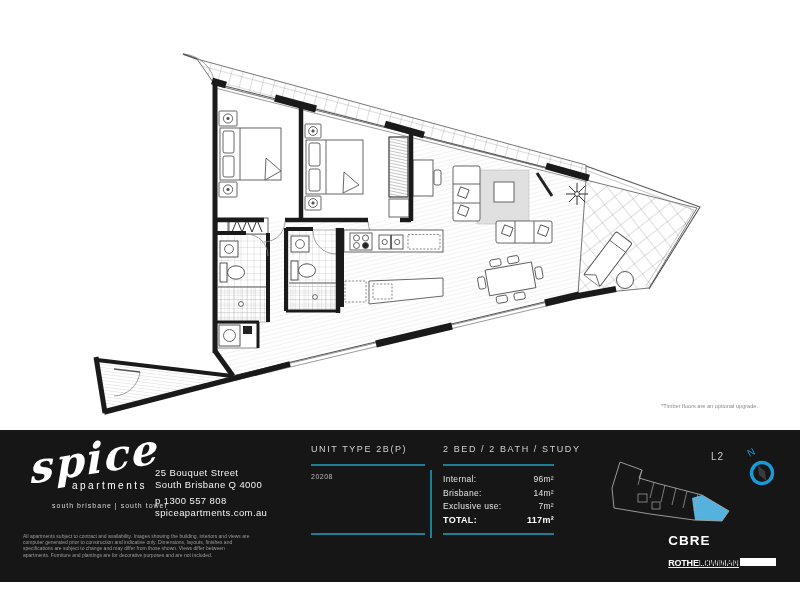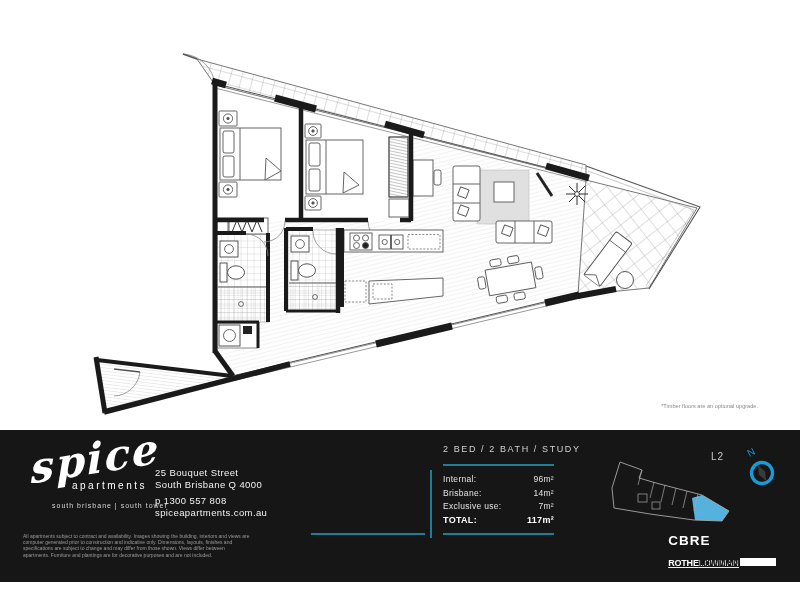--- a/index.html
+++ b/index.html
@@ -288,20 +288,25 @@
     <div class="addr">
       <div>25 Bouquet Street</div>
       <div>South Brisbane Q 4000</div>
       <div class="gap"></div>
       <div>p 1300 557 808</div>
       <div>spiceapartments.com.au</div>
     </div>
 
     <div class="disclaimer">All apartments subject to contract and availability. Images showing the building, interiors and views are computer generated prior to construction and indicative only. Dimensions, layouts, finishes and specifications are subject to change and may differ from those shown. Views differ between apartments. Furniture and plantings are for decorative purposes and are not included.</div>
 
+    <div class="unit-col">
+      <div class="col-title">UNIT TYPE 2B(P)</div>
+      <div class="rule"></div>
+      <div class="unit-code">20208</div>
+    </div>
     <div class="rule-bottom" style="left:311px;width:114px;"></div>
 
     <div class="vdiv"></div>
 
     <div class="config-col">
       <div class="col-title">2 BED / 2 BATH / STUDY</div>
       <div class="rule"></div>
       <div class="arearows">
         <div class="arearow">
           <span>Internal:</span>

